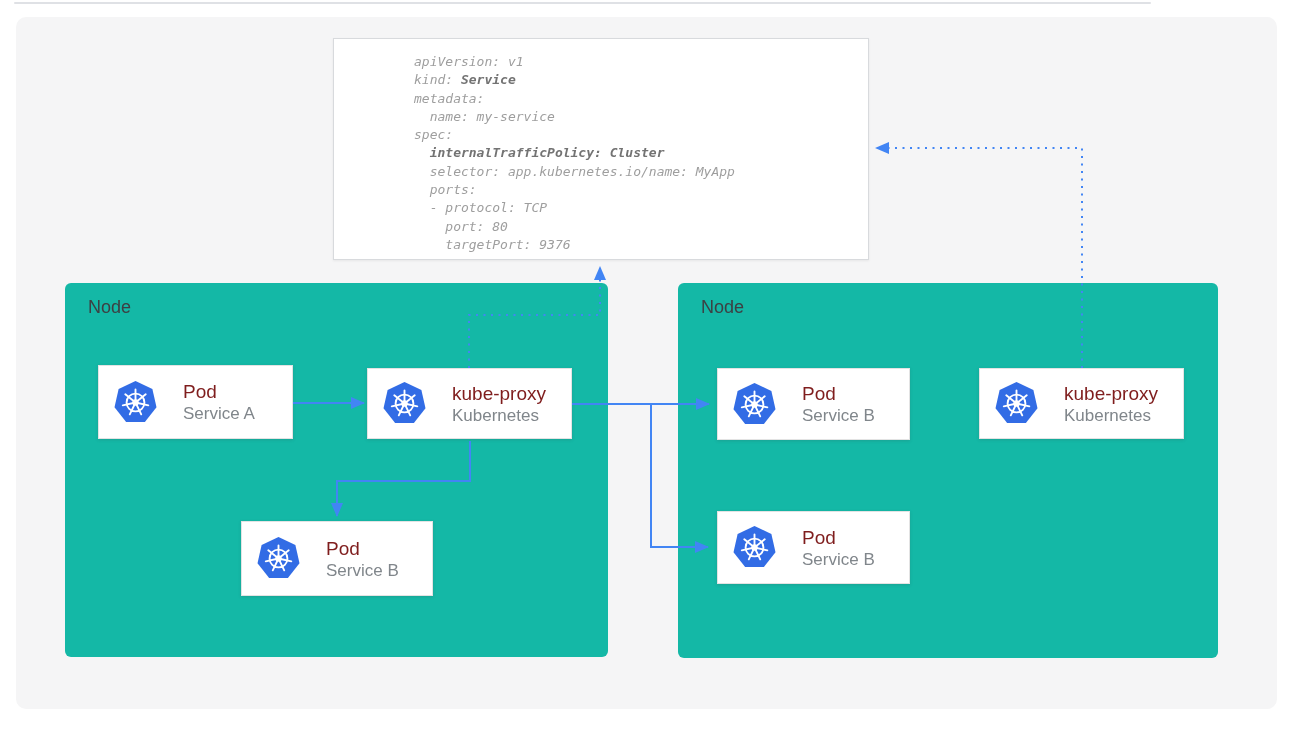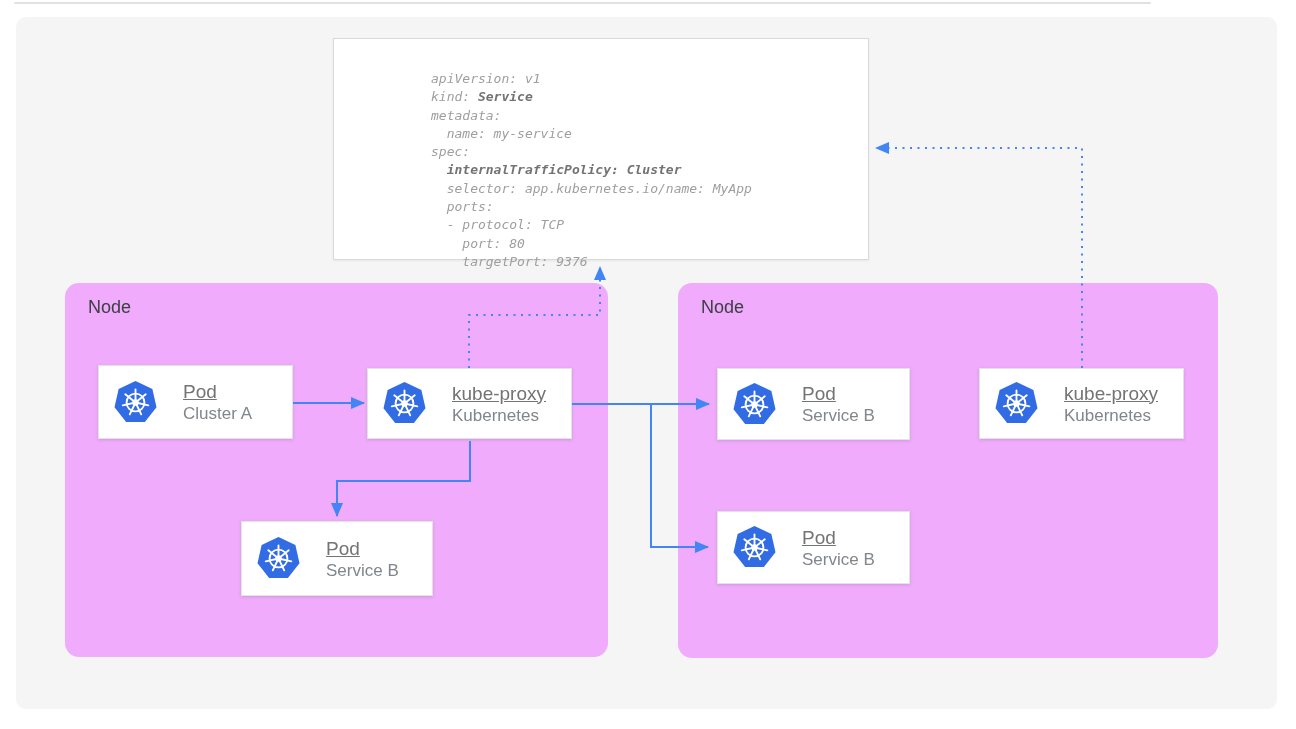--- a/index.html
+++ b/index.html
@@ -24,42 +24,42 @@
   }
   #canvas {
     position: absolute;
     left: 16px; top: 17px;
     width: 1261px; height: 692px;
     background: #f5f5f6;
     border-radius: 10px;
   }
   .node {
     position: absolute;
-    background: #f0abfc;
-    border-radius: 14px;
+    background: #14b8a6;
+    border-radius: 6px;
   }
   #node-left  { left: 65px;  top: 283px; width: 543px; height: 374px; }
   #node-right { left: 678px; top: 283px; width: 540px; height: 375px; }
   .node-label {
     position: absolute;
     left: 23px; top: 14px;
     font-size: 18px;
     color: #3c4043;
   }
   #yaml-panel {
     position: absolute;
     left: 333px; top: 38px;
     width: 536px; height: 222px;
     box-sizing: border-box;
     background: #ffffff;
     border: 1px solid #d8dadd;
     box-shadow: 0 1px 2px rgba(60,64,67,0.08);
   }
   #yaml-code {
-    margin: 17px;
+    margin: 0;
     padding: 14px 8px 0 80px;
     font-family: "DejaVu Sans Mono", monospace;
     font-style: italic;
     font-size: 13px;
     line-height: 18.3px;
     color: #9e9e9e;
     white-space: pre;
   }
   #yaml-code .b {
     font-weight: bold;
@@ -81,23 +81,22 @@
     flex: 0 0 45px;
   }
   .card .card-text {
     margin-left: 25px;
     display: flex;
     flex-direction: column;
     justify-content: center;
   }
   .card .card-title {
     font-size: 19px;
-    color: #737373;
+    color: #7f1d1d;
     line-height: 23px;
-    text-decoration: underline;
   }
   .card .card-subtitle {
     font-size: 17px;
     color: #80868b;
     line-height: 21px;
   }
   #card-pod-a        { left: 98px;  top: 365px; width: 195px; height: 74px; }
   #card-kp-left      { left: 367px; top: 368px; width: 205px; height: 71px; }
   #card-pb-left      { left: 241px; top: 521px; width: 192px; height: 75px; }
   #card-pb-top       { left: 717px; top: 368px; width: 193px; height: 72px; }
@@ -160,21 +159,21 @@
   <div id="yaml-panel">
     <pre id="yaml-code"><div><span>apiVersion: v1</span></div><div><span>kind: </span><span class="b">Service</span></div><div><span>metadata:</span></div><div><span>  name: my-service</span></div><div><span>spec:</span></div><div><span>  </span><span class="b">internalTrafficPolicy: Cluster</span></div><div><span>  selector: app.kubernetes.io/name: MyApp</span></div><div><span>  ports:</span></div><div><span>  - protocol: TCP</span></div><div><span>    port: 80</span></div><div><span>    targetPort: 9376</span></div></pre>
   </div>
 
   <div class="card" id="card-pod-a">
     <svg class="k8s-icon">
         <use href="#k8s-logo"></use>
       </svg>
     <div class="card-text">
       <span class="card-title">Pod</span>
-      <span class="card-subtitle">Cluster A</span>
+      <span class="card-subtitle">Service A</span>
     </div>
   </div>
 
   <div class="card" id="card-kp-left">
     <svg class="k8s-icon">
         <use href="#k8s-logo"></use>
       </svg>
     <div class="card-text">
       <span class="card-title">kube-proxy</span>
       <span class="card-subtitle">Kubernetes</span>

